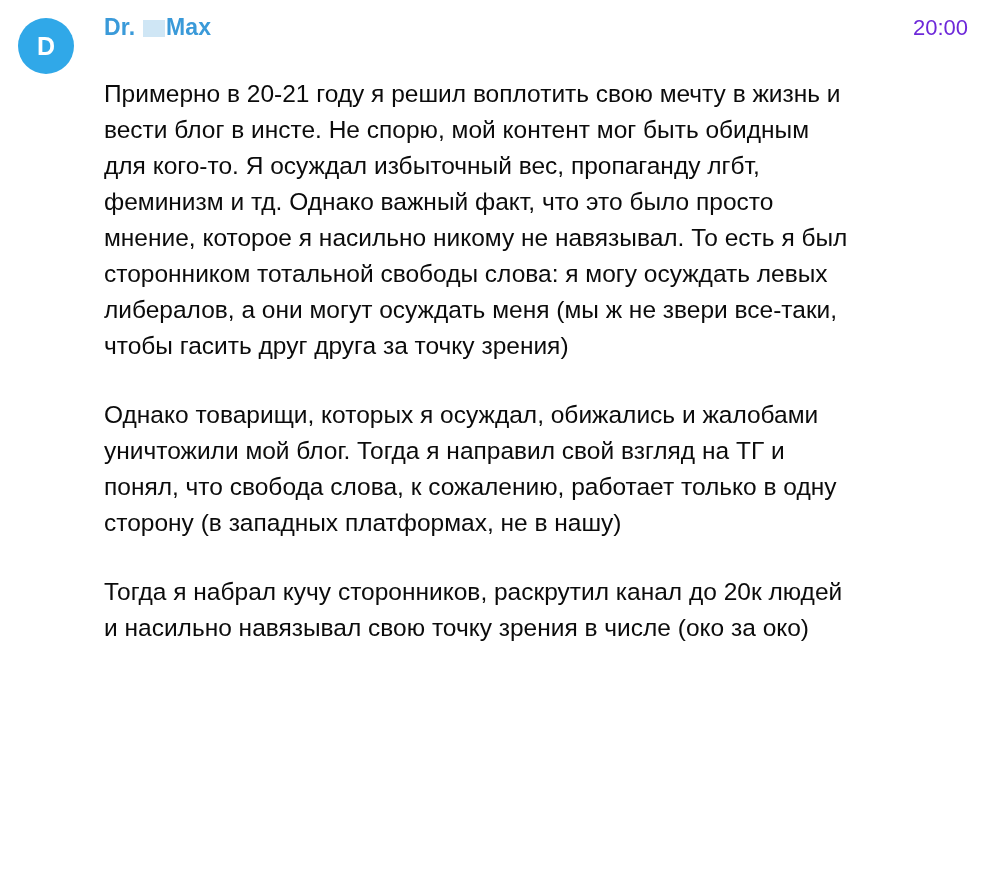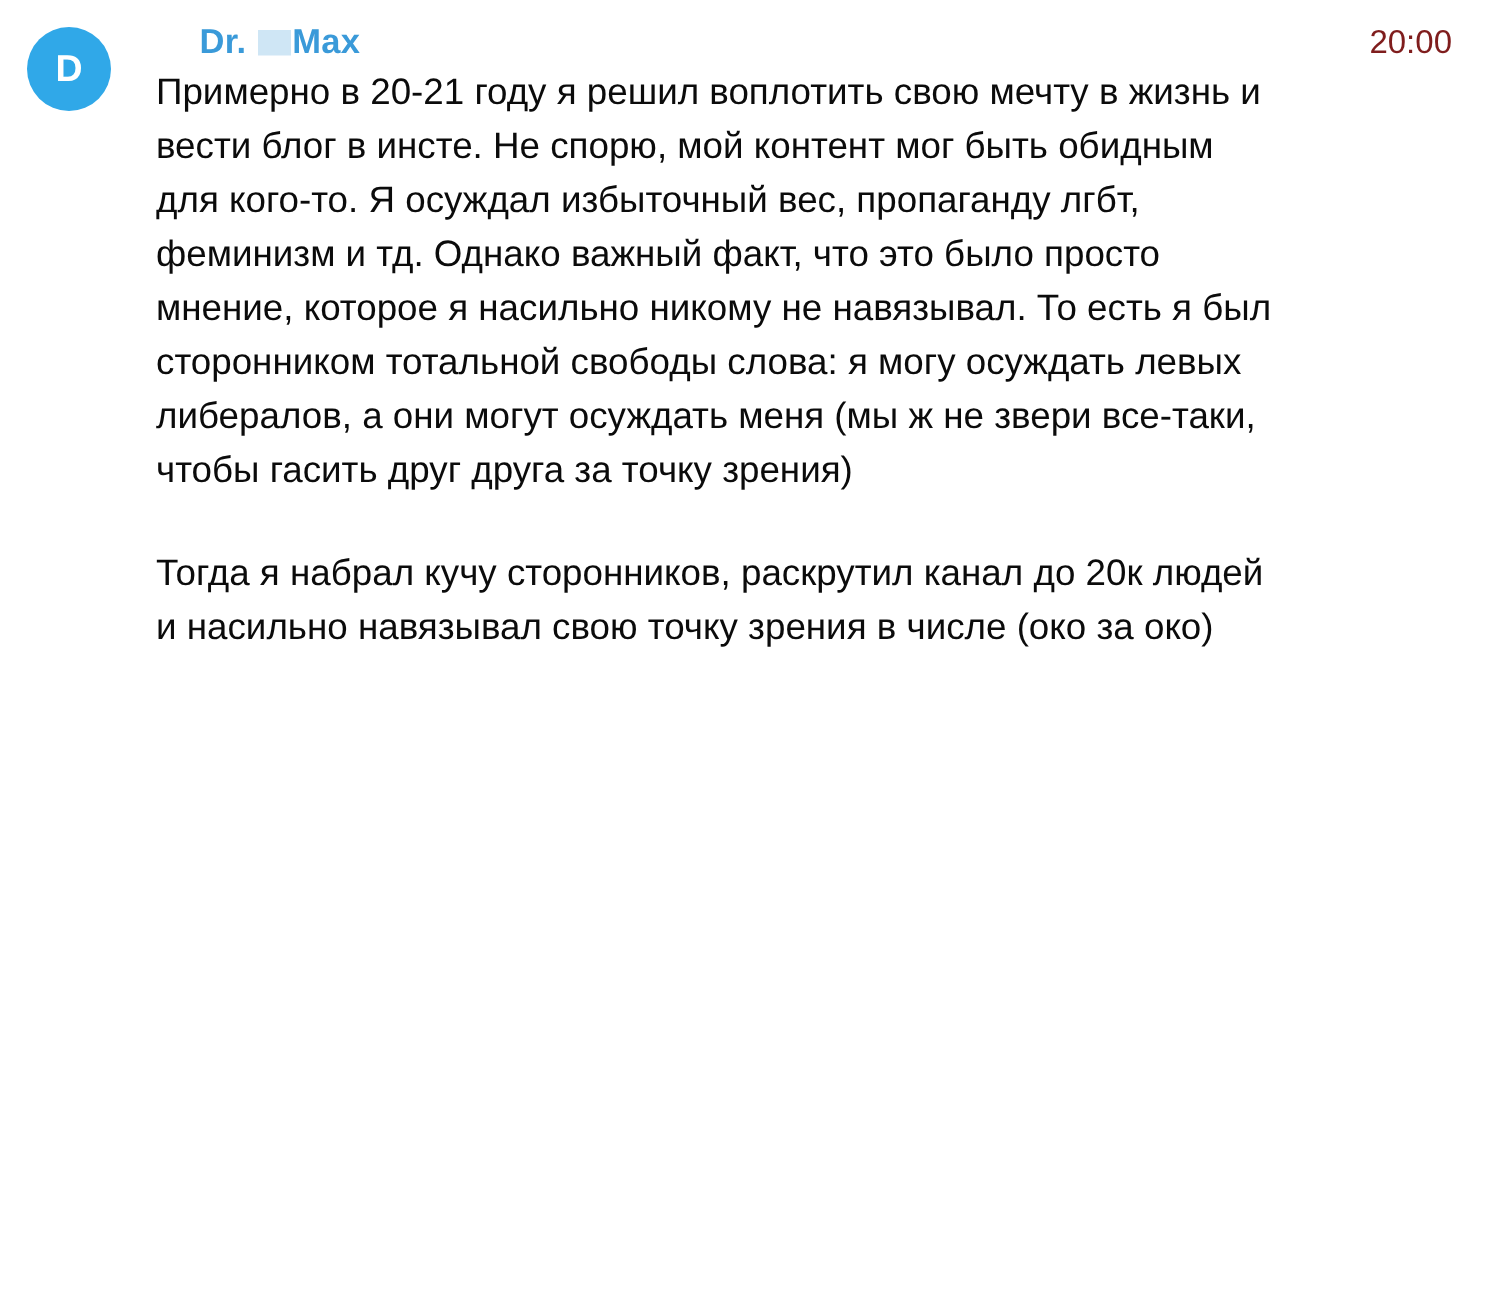--- a/index.html
+++ b/index.html
@@ -38,49 +38,49 @@
   }
   .body {
     flex: 1 1 auto;
     padding-left: 30px;
     min-width: 0;
   }
   .header-row {
     display: flex;
     align-items: baseline;
     justify-content: space-between;
-    margin-left: 29px;
   }
   .sender {
     font-size: 23px;
     color: #3a9ad9;
     font-weight: bold;
     letter-spacing: 0.2px;
     white-space: nowrap;
   }
   .sender .redacted {
     display: inline-block;
     width: 22px;
     height: 17px;
     background: #cfe6f5;
     vertical-align: -2px;
     margin: 0 1px;
   }
   .timestamp {
     font-size: 22px;
-    color: #7f1d1d;
+    color: #6d28d9;
     padding-right: 6px;
     white-space: nowrap;
   }
   .text {
     font-size: 24.5px;
     line-height: 36px;
     color: #0b0b0b;
     max-width: 745px;
     padding-top: 3px;
+    margin-top: 32px;
   }
   .para {
     margin: 0;
   }
   .para + .para {
     margin-top: 33px;
   }
 </style>
 </head>
 <body>
@@ -96,17 +96,18 @@
     <div class="header-row">
       <div class="sender">
         <span>Dr.</span>
         <span class="redacted"></span><span>Max</span>
       </div>
       <div class="timestamp">20:00</div>
     </div>
 
     <div class="text">
       <p class="para">Примерно в 20-21 году я решил воплотить свою мечту в жизнь и вести блог в инсте. Не спорю, мой контент мог быть обидным для кого-то. Я осуждал избыточный вес, пропаганду лгбт, феминизм и тд. Однако важный факт, что это было просто мнение, которое я насильно никому не навязывал. То есть я был сторонником тотальной свободы слова: я могу осуждать левых либералов, а они могут осуждать меня (мы ж не звери все-таки, чтобы гасить друг друга за точку зрения)</p>
+      <p class="para">Однако товарищи, которых я осуждал, обижались и жалобами уничтожили мой блог. Тогда я направил свой взгляд на ТГ и понял, что свобода слова, к сожалению, работает только в одну сторону (в западных платформах, не в нашу)</p>
       <p class="para">Тогда я набрал кучу сторонников, раскрутил канал до 20к людей и насильно навязывал свою точку зрения в числе (око за око)</p>
     </div>
 
   </div>
 </div>
 
 </body></html>

